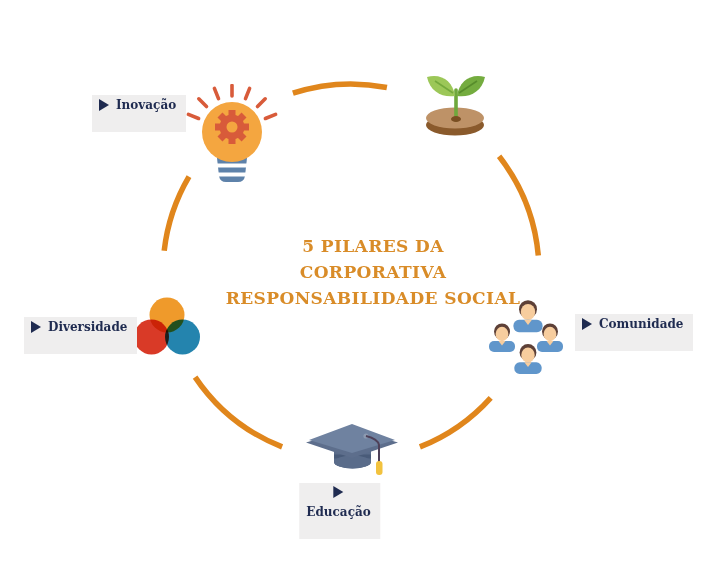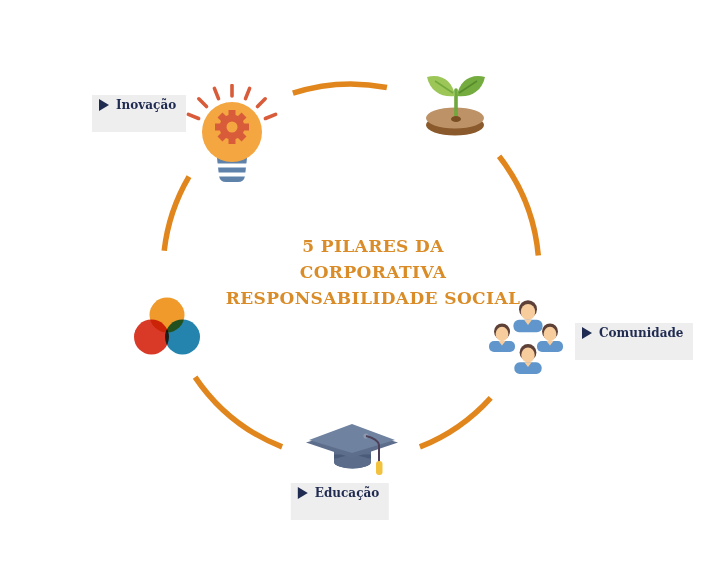--- a/index.html
+++ b/index.html
@@ -10,21 +10,21 @@
   .arcs path{fill:none;stroke:var(--accent-orange,#E0861C);stroke-width:5.5;}
   .title{position:absolute;left:0;right:0;top:233px;text-align:center;
          color:var(--title-orange,#D98C28);font-weight:bold;font-size:17px;
          line-height:26px;letter-spacing:.4px;padding-left:44px;}
   .icon{position:absolute;}
   .label{position:absolute;display:inline-flex;align-items:center;gap:7px;
          background:var(--label-bg,#EFEEEE);padding:3px 10px 20px 7px;
          color:var(--navy,#1F2B50);font-weight:bold;font-size:12px;white-space:nowrap;}
   .tri{width:0;height:0;border-left:10px solid var(--navy,#1F2B50);
        border-top:6px solid transparent;border-bottom:6px solid transparent;display:inline-block;}
-  .label-center{transform:translateX(-50%);}
+  .label-center{transform:translateX(-50%);flex-direction:column;}
 </style>
 </head>
 <body>
 
 <div class="canvas">
 
   <svg class="arcs" width="702" height="579" viewBox="0 0 702 579">
     <path d="M292.9,93.2 A188,188 0 0 1 386.9,87.5"></path>
     <path d="M499.1,156.3 A188,188 0 0 1 538.3,255.6"></path>
     <path d="M490.7,397.8 A188,188 0 0 1 419.9,446.9"></path>
@@ -92,21 +92,21 @@
         <ellipse cx="0" cy="0" rx="6.4" ry="7.2" fill="#F7CD9E"></ellipse>
         <rect x="-13" y="7" width="26" height="11" rx="5" fill="#6096CB"></rect>
         <path d="M-3.5,7 L0,11.5 L3.5,7 Z" fill="#F7CD9E"></path>
       </g>
     </defs>
     <use href="#person" transform="translate(42,15) scale(1.12)"></use>
     <use href="#person" transform="translate(16,37)"></use>
     <use href="#person" transform="translate(64,37)"></use>
     <use href="#person" transform="translate(42,58) scale(1.05)"></use>
   </svg>
-  <div class="label" style="left:575px;top:323px">
+  <div class="label" style="left:575px;top:314px">
     <span class="tri"></span>
     <span>Comunidade</span>
   </div>
 
   <svg class="icon" style="left:302px;top:421px" width="96" height="58" viewBox="0 0 96 58">
     <path d="M32,30 L69,30 L69,41 A18.5,6.5 0 0 1 32,41 Z" fill="#5A6C8A"></path>
     <rect x="32" y="33.5" width="37" height="4" fill="#495B79"></rect>
     <ellipse cx="50.5" cy="41" rx="18.5" ry="6.5" fill="#5A6C8A"></ellipse>
     <path d="M50,8 L96,21.5 L50,37 L4,21.5 Z" fill="#5D6E8C"></path>
     <path d="M50,3 L93,19 L50,32 L7,19 Z" fill="#6F82A0"></path>
@@ -117,14 +117,18 @@
   <div class="label label-center" style="left:340px;top:483px">
     <span class="tri"></span>
     <span>Educação</span>
   </div>
 
   <svg class="icon" style="left:133px;top:296px" width="70" height="62" viewBox="0 0 70 62">
     <circle cx="34" cy="19" r="17.5" fill="#EF9A2B" style="mix-blend-mode:multiply"></circle>
     <circle cx="18.5" cy="41" r="17.5" fill="#D93A27" style="mix-blend-mode:multiply"></circle>
     <circle cx="49.5" cy="41" r="17.5" fill="#2484AE" style="mix-blend-mode:multiply"></circle>
   </svg>
+  <div class="label" style="left:24px;top:317px">
+    <span class="tri"></span>
+    <span>Diversidade</span>
+  </div>
 
 </div>
 
 </body></html>

